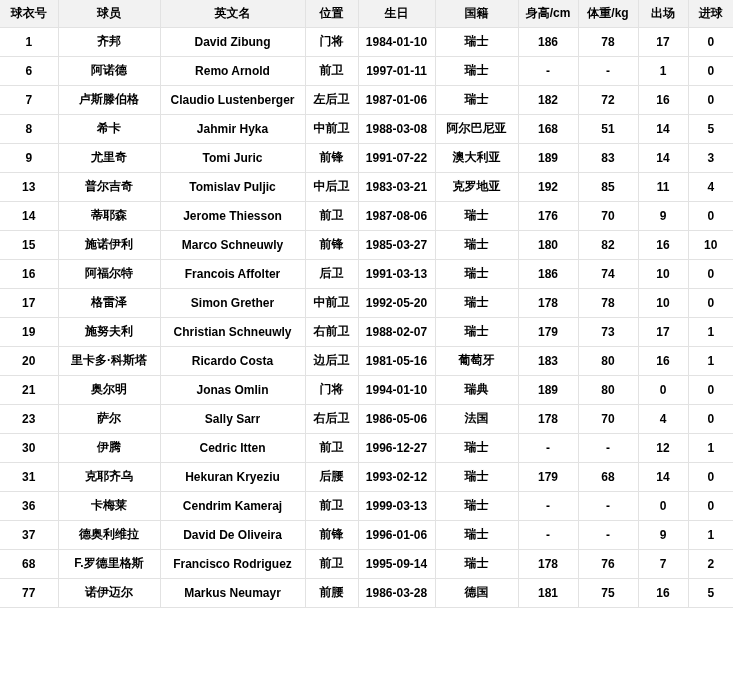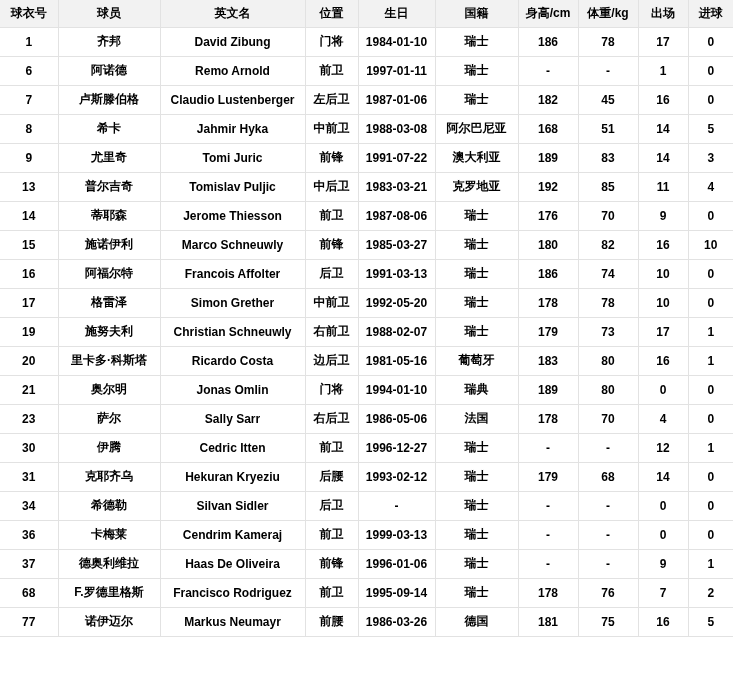--- a/index.html
+++ b/index.html
@@ -108,21 +108,21 @@
           <td>0</td>
         </tr>
         <tr>
           <td>7</td>
           <td>卢斯滕伯格</td>
           <td>Claudio Lustenberger</td>
           <td>左后卫</td>
           <td>1987-01-06</td>
           <td>瑞士</td>
           <td>182</td>
-          <td>45</td>
+          <td>72</td>
           <td>16</td>
           <td>0</td>
         </tr>
         <tr>
           <td>8</td>
           <td>希卡</td>
           <td>Jahmir Hyka</td>
           <td>中前卫</td>
           <td>1988-03-08</td>
           <td>阿尔巴尼亚</td>
@@ -269,47 +269,35 @@
           <td>Hekuran Kryeziu</td>
           <td>后腰</td>
           <td>1993-02-12</td>
           <td>瑞士</td>
           <td>179</td>
           <td>68</td>
           <td>14</td>
           <td>0</td>
         </tr>
         <tr>
-          <td>34</td>
-          <td>希德勒</td>
-          <td>Silvan Sidler</td>
-          <td>后卫</td>
-          <td>-</td>
-          <td>瑞士</td>
-          <td>-</td>
-          <td>-</td>
-          <td>0</td>
-          <td>0</td>
-        </tr>
-        <tr>
           <td>36</td>
           <td>卡梅莱</td>
           <td>Cendrim Kameraj</td>
           <td>前卫</td>
           <td>1999-03-13</td>
           <td>瑞士</td>
           <td>-</td>
           <td>-</td>
           <td>0</td>
           <td>0</td>
         </tr>
         <tr>
           <td>37</td>
           <td>德奥利维拉</td>
-          <td>Haas De Oliveira</td>
+          <td>David De Oliveira</td>
           <td>前锋</td>
           <td>1996-01-06</td>
           <td>瑞士</td>
           <td>-</td>
           <td>-</td>
           <td>9</td>
           <td>1</td>
         </tr>
         <tr>
           <td>68</td>
@@ -321,21 +309,21 @@
           <td>178</td>
           <td>76</td>
           <td>7</td>
           <td>2</td>
         </tr>
         <tr>
           <td>77</td>
           <td>诺伊迈尔</td>
           <td>Markus Neumayr</td>
           <td>前腰</td>
-          <td>1986-03-26</td>
+          <td>1986-03-28</td>
           <td>德国</td>
           <td>181</td>
           <td>75</td>
           <td>16</td>
           <td>5</td>
         </tr>
       </tbody>
   </table>
 </div>
 

